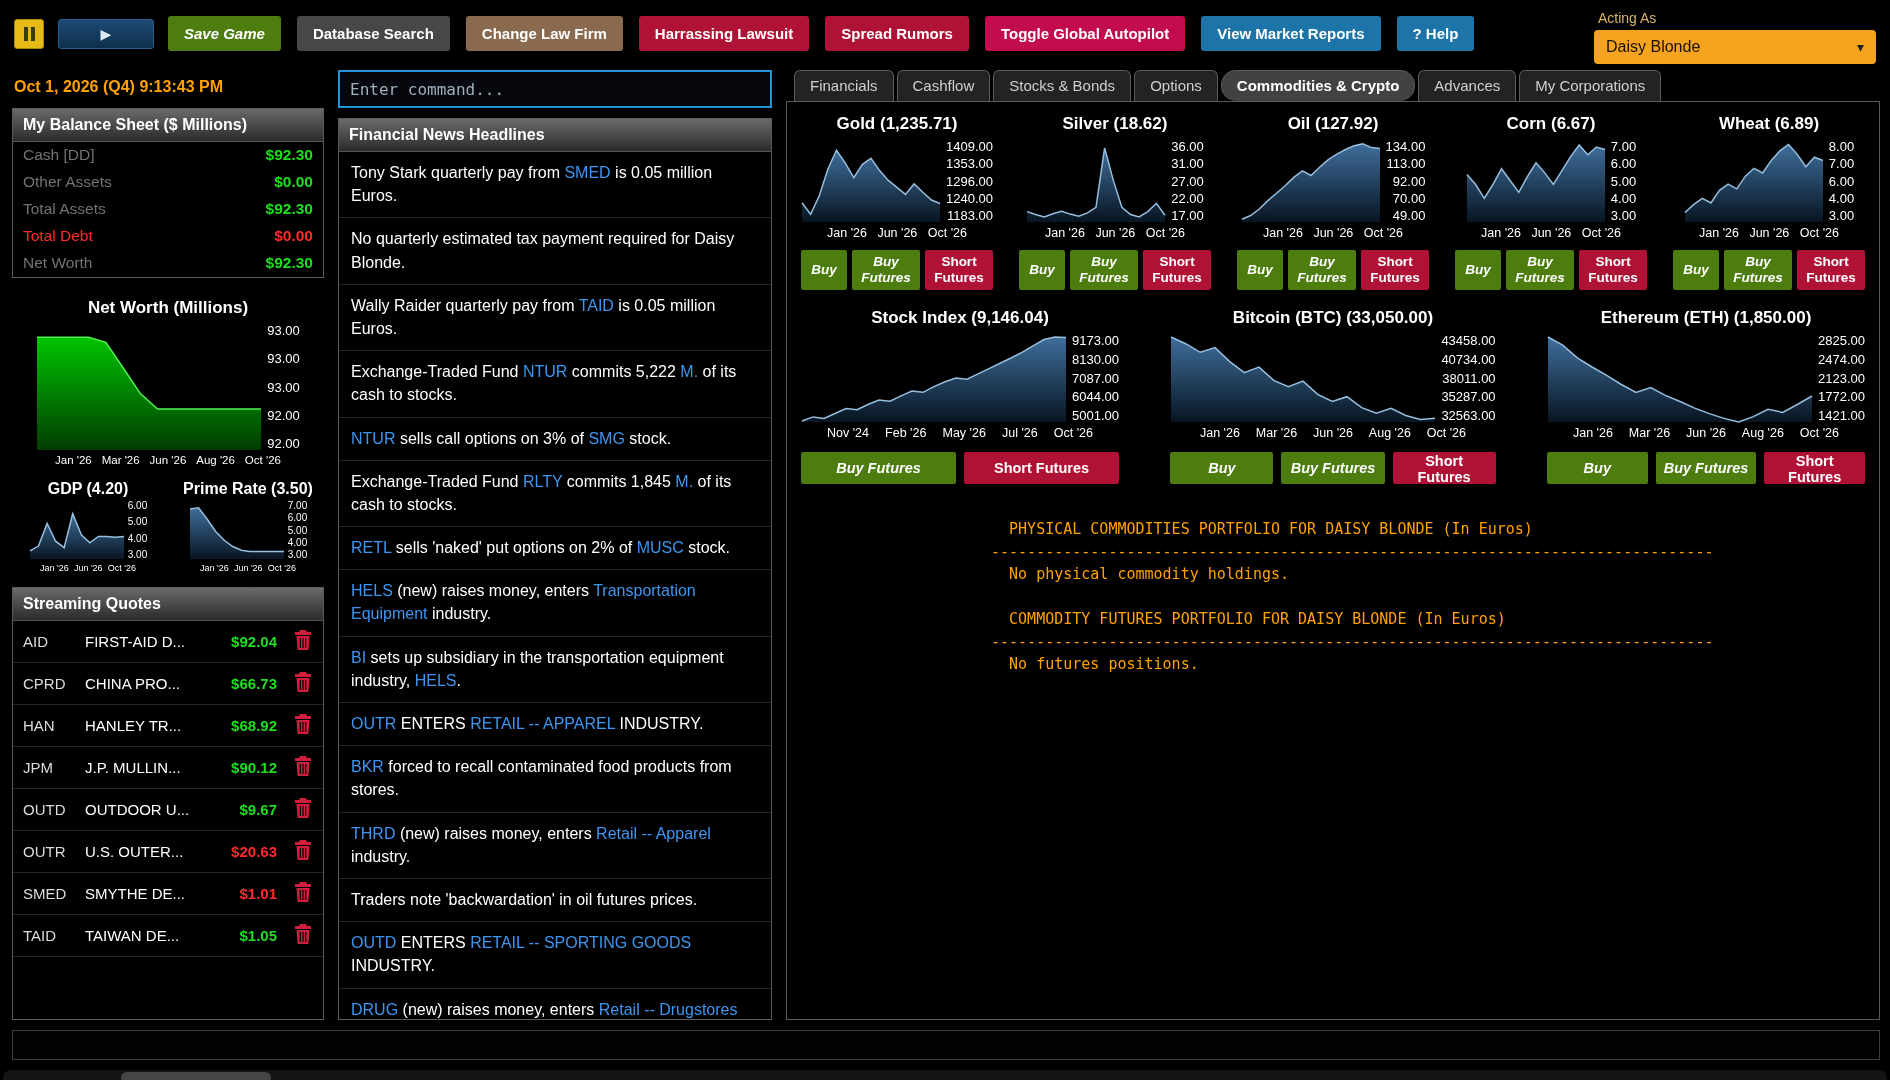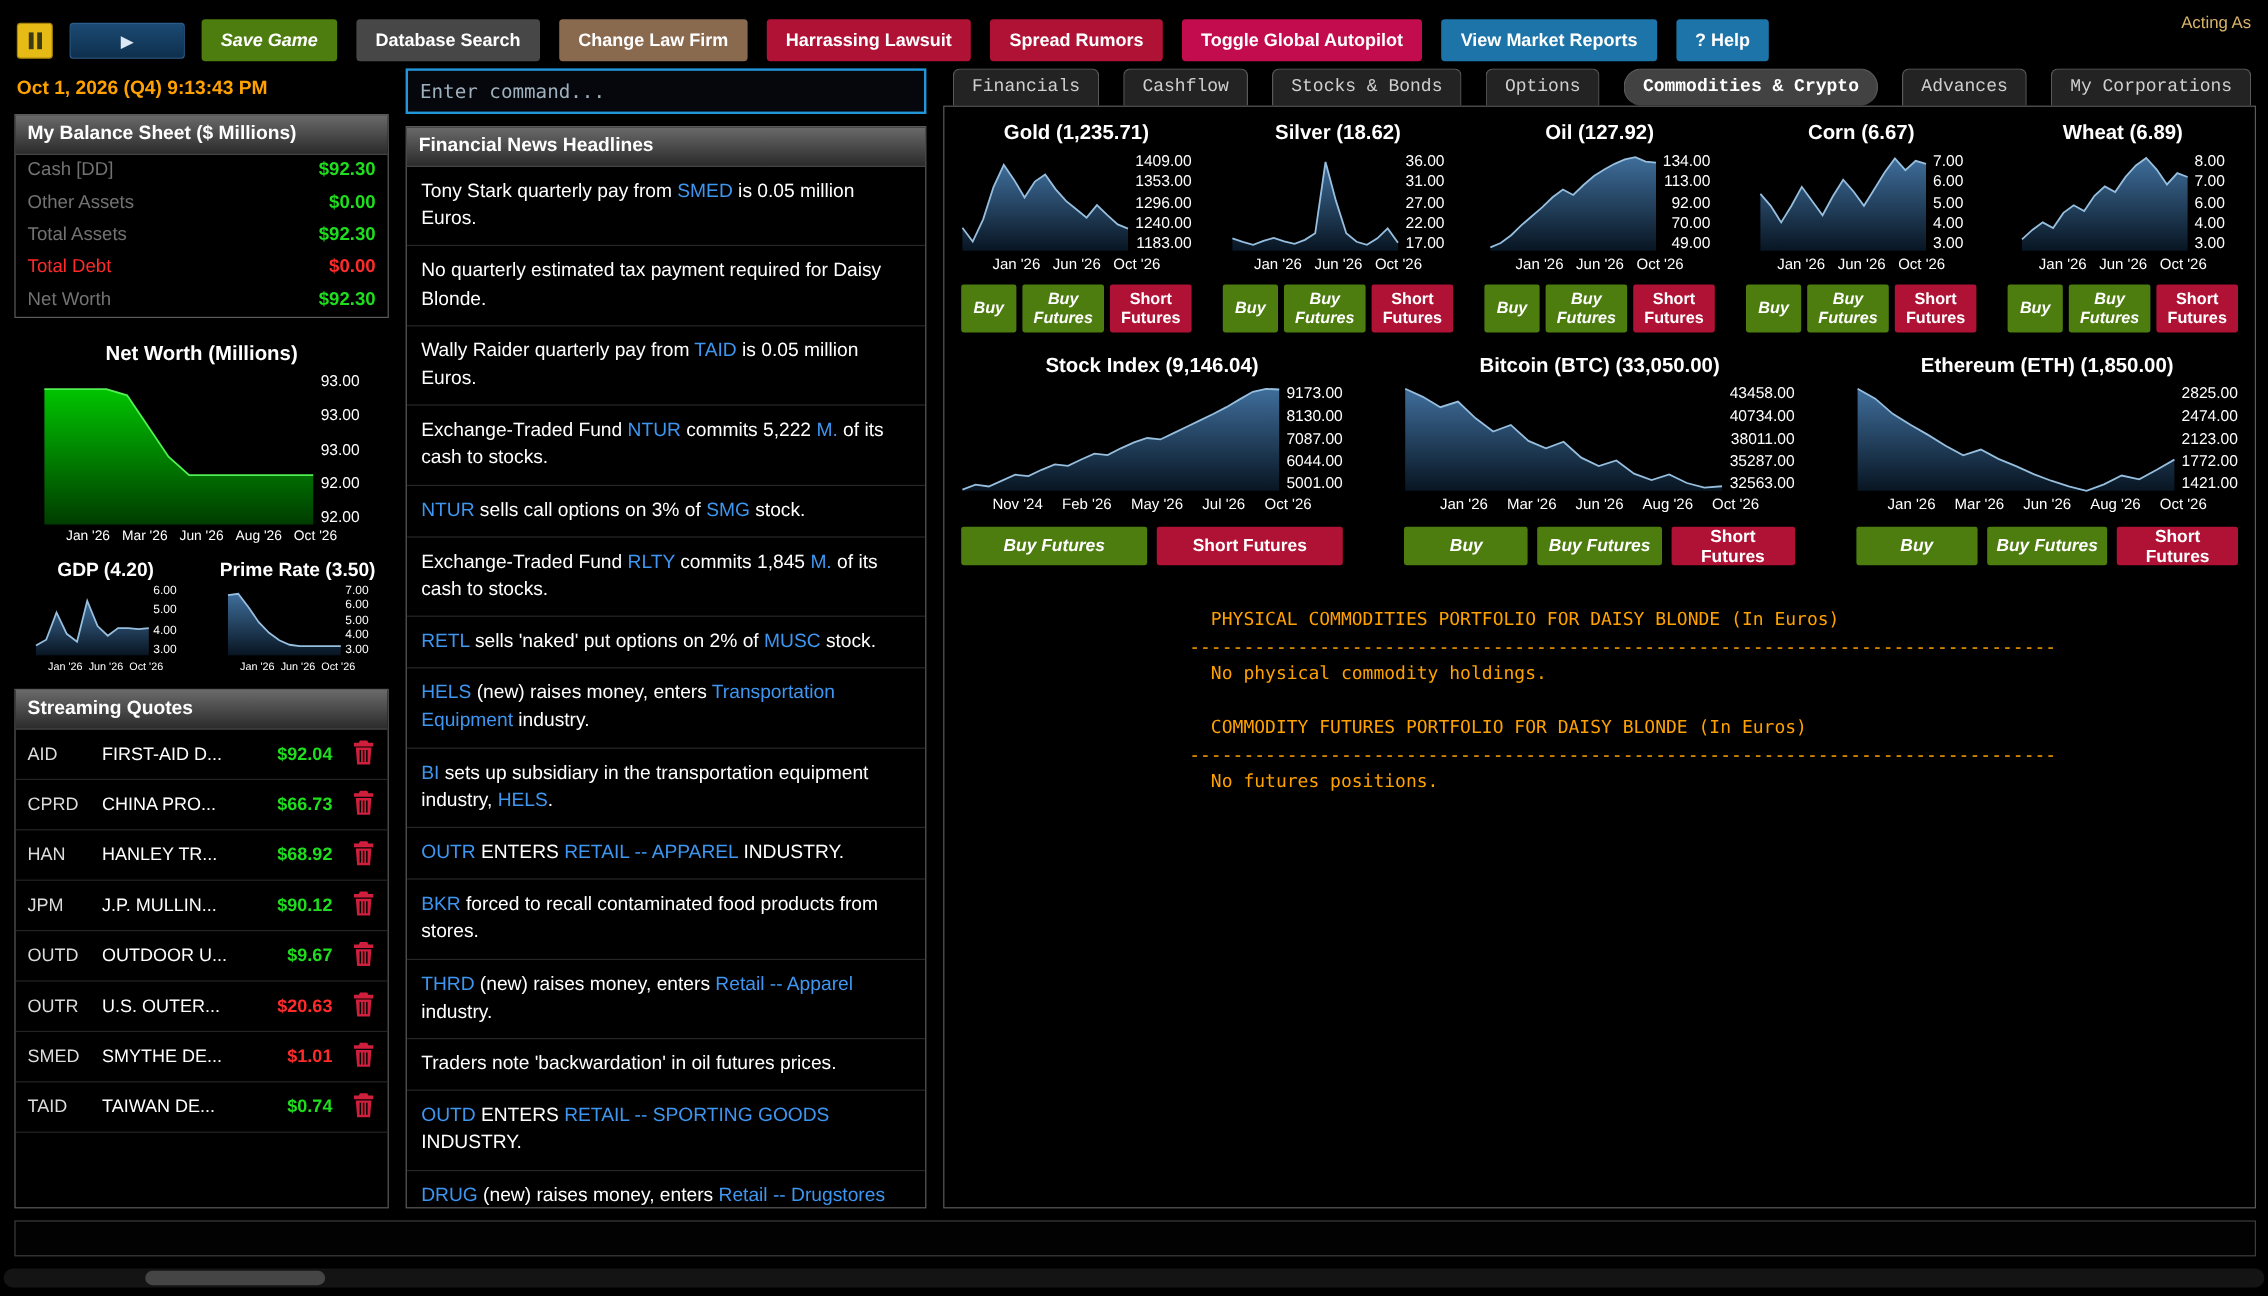--- a/index.html
+++ b/index.html
@@ -85,21 +85,21 @@
 
   
   .cmd { width:100%; height:38px; background:#05070d; border:2px solid #2196d9; color:#cfd8e2;
     font-family:"DejaVu Sans Mono", monospace; font-size:16px; padding:0 10px; outline:none; }
   .cmd::placeholder { color:#9fb0bd; }
   .news { margin-top:10px; flex:1; overflow:hidden; }
   .news-item { padding:9px 12px 10px 12px; font-size:16px; line-height:1.45; border-bottom:1px solid #262626; }
   .c-link { color:#3e96f0; cursor:pointer; }
 
   
-  .tabs { display:flex; gap:20px; padding-left:8px;font-family:Liberation Mono, monospace; }
+  .tabs { display:flex; gap:3px; padding-left:8px; }
   .tab { background:#232323; border:1px solid #5a5a5a; border-bottom:none; border-radius:6px 6px 0 0;
     padding:6px 15px 7px 15px; font-size:15px; color:#cfcfcf; cursor:pointer; white-space:nowrap; }
   .tab.active { background:#424242; color:#fff; font-weight:bold;border-radius:15px; }
   .rpanel { border:1px solid #5a5a5a; flex:1; padding:4px 14px 10px 14px; overflow:hidden; }
   .commodity-grid { display:flex; justify-content:space-between; }
   .index-grid { display:flex; justify-content:space-between; margin-top:10px; }
   .portfolio { margin:34px 0 0 190px; font-family:"DejaVu Sans Mono", monospace; font-size:15px;
     color:#ffa200; white-space:pre; line-height:1.5; }
 
   
@@ -124,20 +124,24 @@
           <button class="tbtn s-brown">Change Law Firm</button>
           <button class="tbtn s-crimson">Harrassing Lawsuit</button>
           <button class="tbtn s-crimson">Spread Rumors</button>
           <button class="tbtn s-magenta">Toggle Global Autopilot</button>
           <button class="tbtn s-blue">View Market Reports</button>
           <button class="tbtn s-blue">? Help</button>
         </div>
     </div>
     <div class="acting">
       <div class="acting-label">Acting As</div>
+      <div class="acting-select">
+        <span>Daisy Blonde</span>
+        <span class="caret">▾</span>
+      </div>
     </div>
   </div>
 
   <div class="main">
 
     <div class="col-left">
       <div class="datetime">Oct 1, 2026 (Q4) 9:13:43 PM</div>
 
       <div class="panel">
         <div class="panel-hd">My Balance Sheet ($ Millions)</div>
@@ -326,21 +330,21 @@
               <span class="q-price c-red">$1.01</span>
               <button class="q-del"><svg width="20" height="22" viewBox="0 0 20 22">
                   <path fill="#cf1f3c" d="M7 1h6l1 2h4v3H2V3h4l1-2z"></path>
                   <path fill="#cf1f3c" d="M3.5 7h13L15.4 21H4.6L3.5 7z"></path>
                   <path stroke="#000" stroke-width="1.2" fill="none" d="M7.3 9v10M10 9v10M12.7 9v10"></path>
                 </svg></button>
             </div>
             <div class="q-row">
               <span class="q-ticker">TAID</span>
               <span class="q-name">TAIWAN DE...</span>
-              <span class="q-price c-green">$0.74</span>
+              <span class="q-price c-green">$1.05</span>
               <button class="q-del"><svg width="20" height="22" viewBox="0 0 20 22">
                   <path fill="#cf1f3c" d="M7 1h6l1 2h4v3H2V3h4l1-2z"></path>
                   <path fill="#cf1f3c" d="M3.5 7h13L15.4 21H4.6L3.5 7z"></path>
                   <path stroke="#000" stroke-width="1.2" fill="none" d="M7.3 9v10M10 9v10M12.7 9v10"></path>
                 </svg></button>
             </div>
           </div>
       </div>
     </div>
 

